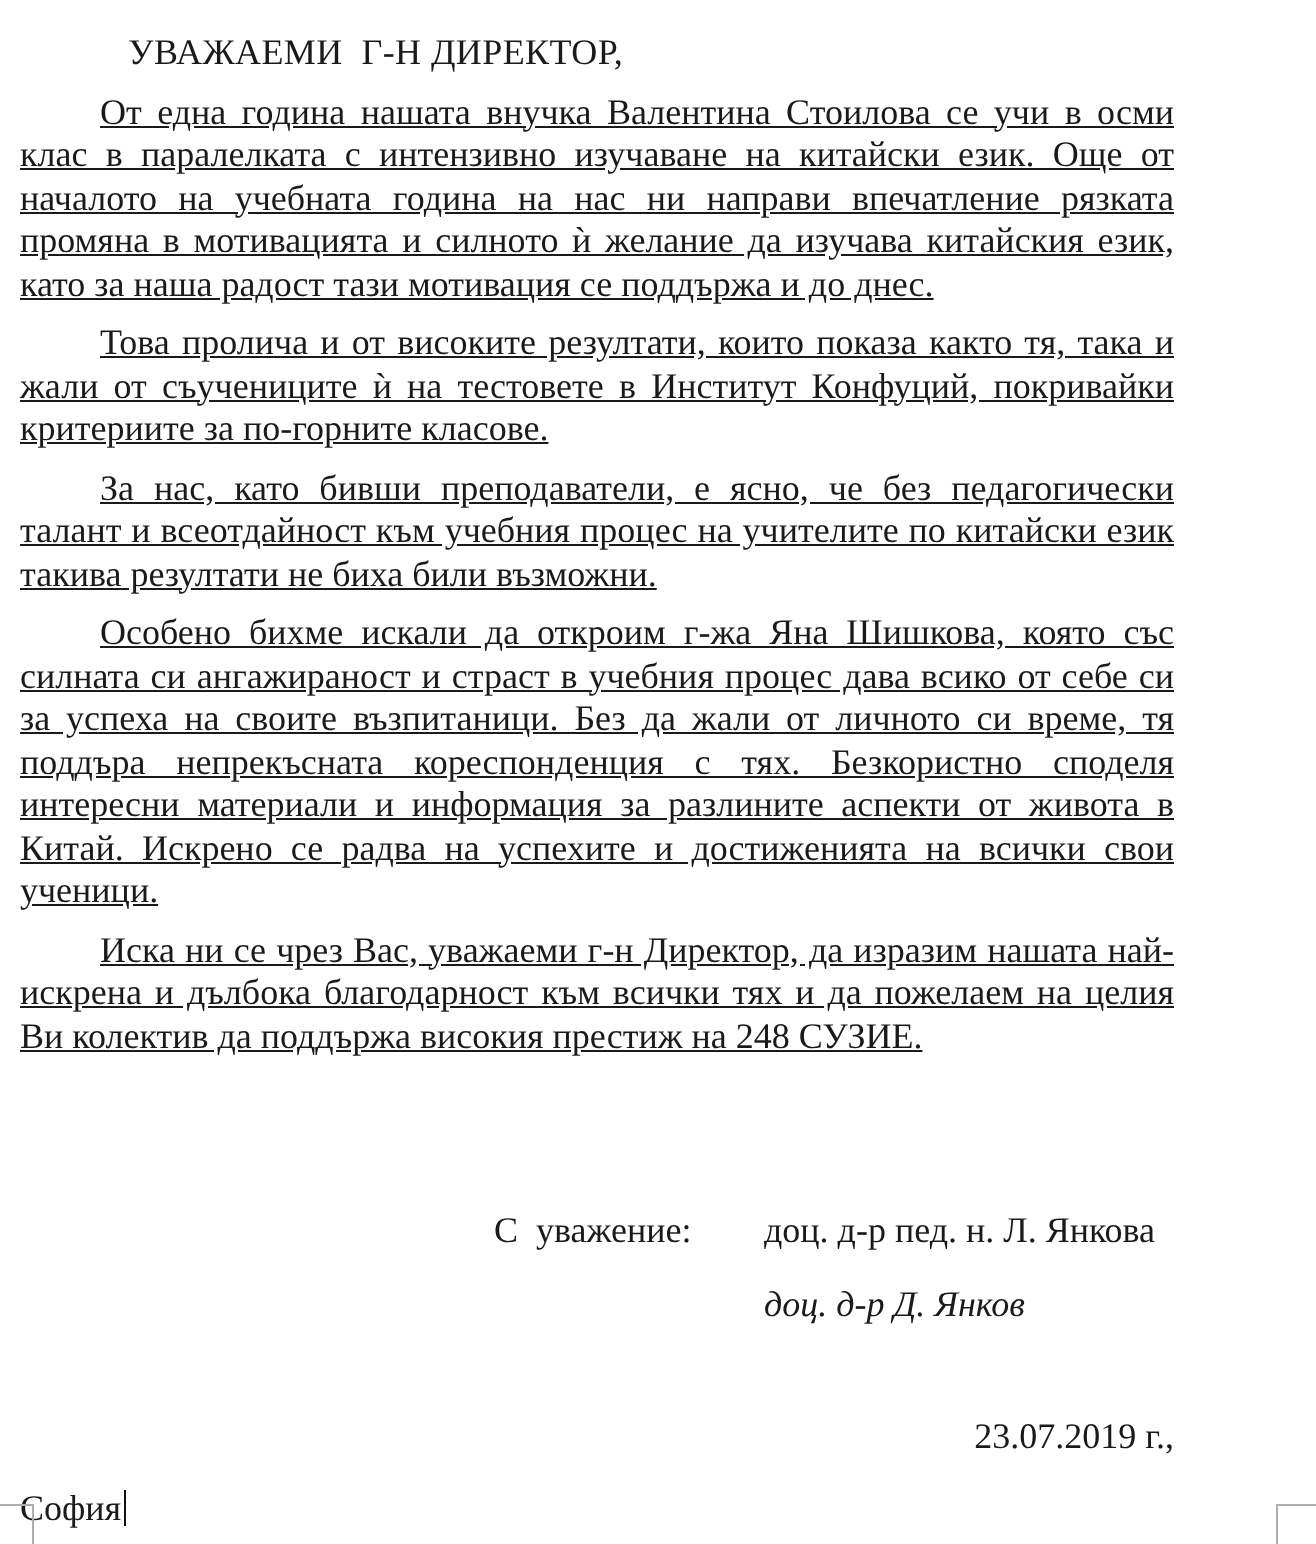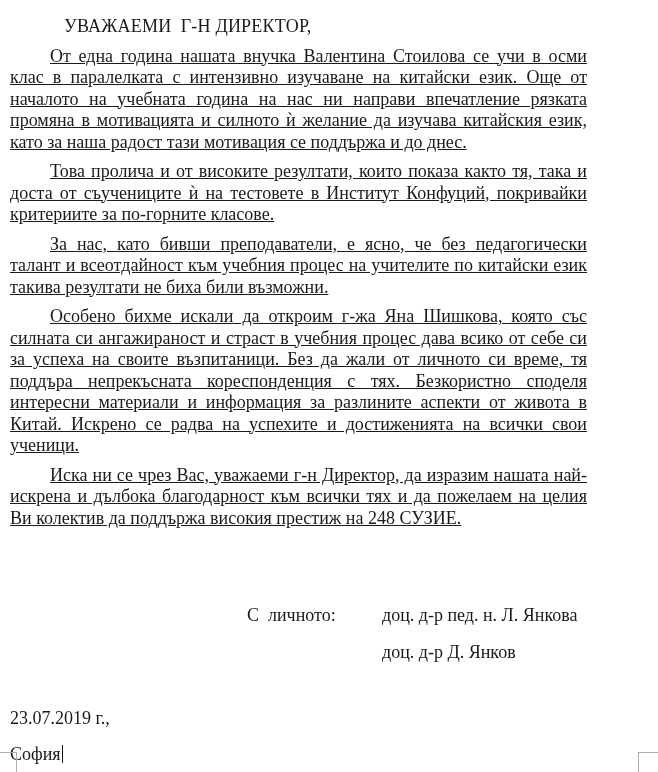--- a/index.html
+++ b/index.html
@@ -44,23 +44,25 @@
   }
   .sig-label {
     flex: none;
     width: 135px;
     margin-left: 237px;
     white-space: pre-wrap;
   }
   .sig-row2 {
     margin-top: 15px;
     padding-left: 372px;
+    font-style: italic;
   }
   .date-line {
     margin-top: 45px;
+    text-align: right;
   }
   .city-line {
     margin-top: 12px;
   }
   .caret {
     display: inline-block;
     width: 1.5px;
     height: 18px;
     background: #111111;
     margin-left: 1px;
@@ -92,30 +94,30 @@
 </style>
 </head>
 <body>
 
 <div class="page">
 
   <div class="salutation">УВАЖАЕМИ  Г-Н ДИРЕКТОР,</div>
 
   <p class="para">От една година нашата внучка Валентина Стоилова се учи в осми клас в паралелката с интензивно изучаване на китайски език. Още от началото на учебната година на нас ни направи впечатление рязката промяна в мотивацията и силното ѝ желание да изучава китайския език, като за наша радост тази мотивация се поддържа и до днес.</p>
 
-  <p class="para">Това пролича и от високите резултати, които показа както тя, така и доста от съучениците ѝ на тестовете в Институт Конфуций, покривайки критериите за по-горните класове.</p>
+  <p class="para">Това пролича и от високите резултати, които показа както тя, така и жали от съучениците ѝ на тестовете в Институт Конфуций, покривайки критериите за по-горните класове.</p>
 
   <p class="para">За нас, като бивши преподаватели, е ясно, че без педагогически талант и всеотдайност към учебния процес на учителите по китайски език такива резултати не биха били възможни.</p>
 
   <p class="para">Особено бихме искали да откроим г-жа Яна Шишкова, която със силната си ангажираност и страст в учебния процес дава всико от себе си за успеха на своите възпитаници. Без да жали от личното си време, тя поддъра непрекъсната кореспонденция с тях. Безкористно споделя интересни материали и информация за разлините аспекти от живота в Китай. Искрено се радва на успехите и достиженията на всички свои ученици.</p>
 
   <p class="para">Иска ни се чрез Вас, уважаеми г-н Директор, да изразим нашата най-искрена и дълбока благодарност към всички тях и да пожелаем на целия Ви колектив да поддържа високия престиж на 248 СУЗИЕ.</p>
 
   <div class="sig-row1">
-    <span class="sig-label">С  личното:</span>
+    <span class="sig-label">С  уважение:</span>
     <span class="sig-name">доц. д-р пед. н. Л. Янкова</span>
   </div>
 
   <div class="sig-row2">
     <span class="sig-name">доц. д-р Д. Янков</span>
   </div>
 
   <div class="date-line">23.07.2019 г.,</div>
 
   <div class="city-line">

